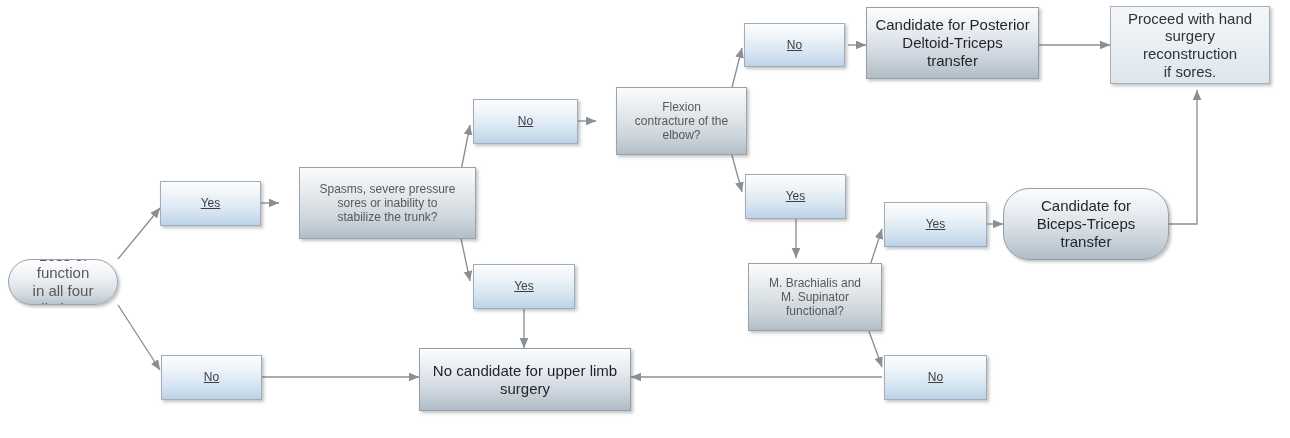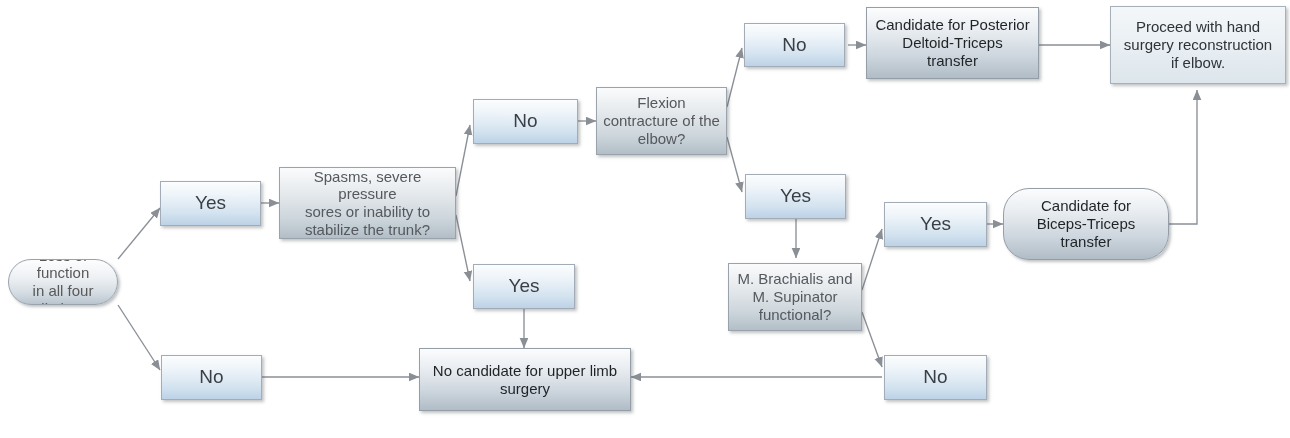--- a/index.html
+++ b/index.html
@@ -39,30 +39,32 @@
   .node.start{
     border-radius:24px;
     background:linear-gradient(to bottom,#fcfdfe 0%,#eef1f4 40%,#d2dae1 78%,#b9c4cd 100%);
     font-size:15px;
     color:#595959;
     border-color:#9aa2ab;
   }
   
   .node.answer{
     background:linear-gradient(to bottom,#fbfdfe 0%,#eef4f9 30%,#d4e3f0 72%,#bcd2e6 100%);
-    font-size:19px;
+    font-size:12px;
     color:#3a3f45;
     border-color:#a3acb6;
+    text-decoration:underline;
   }
   
   .node.question{
     background:linear-gradient(to bottom,#fafbfc 0%,#e6eaed 35%,#cdd6dc 72%,#b2bec7 100%);
-    font-size:15px;
+    font-size:12px;
     color:#55595e;
     border-color:#9aa2ab;
+    margin-left:20px;
   }
   
   .node.outcome{
     background:linear-gradient(to bottom,#fbfcfd 0%,#e9edf1 32%,#ccd5dd 70%,#b0bcc6 100%);
     font-size:15px;
     font-weight:normal;
     color:#1f2326;
     border-color:#959da6;
   }
   
@@ -178,17 +180,17 @@
   </div>
 
   <div class="node outcome" style="left:1003px; top:188px; width:166px; height:72px;border-radius:26px;">
     <span class="txt"><span>Candidate for</span><br><span>Biceps-Triceps</span><br><span>transfer</span></span>
   </div>
 
   <div class="node outcome" style="left:419px; top:348px; width:212px; height:63px;">
     <span class="txt"><span>No candidate for upper limb</span><br><span>surgery</span></span>
   </div>
 
-  <div class="node final" style="left:1110px; top:6px; width:176px; height:78px;">
-    <span class="txt"><span>Proceed with hand</span><br><span>surgery reconstruction</span><br><span>if elbow.</span></span>
+  <div class="node final" style="left:1110px; top:6px; width:160px; height:78px;">
+    <span class="txt"><span>Proceed with hand</span><br><span>surgery reconstruction</span><br><span>if sores.</span></span>
   </div>
 
 </div>
 
 </body></html>

